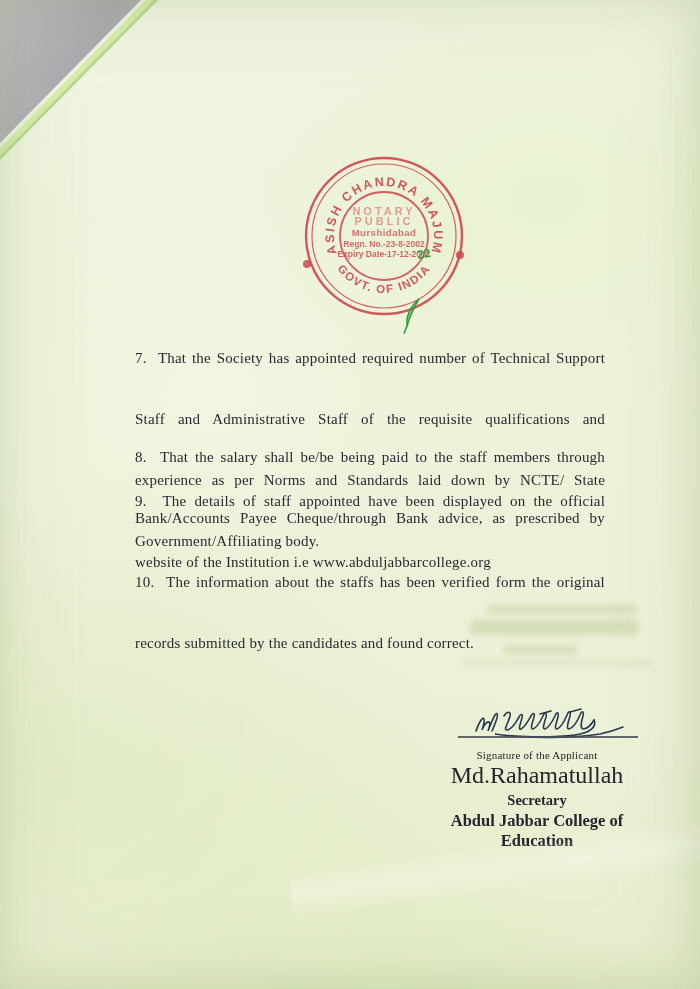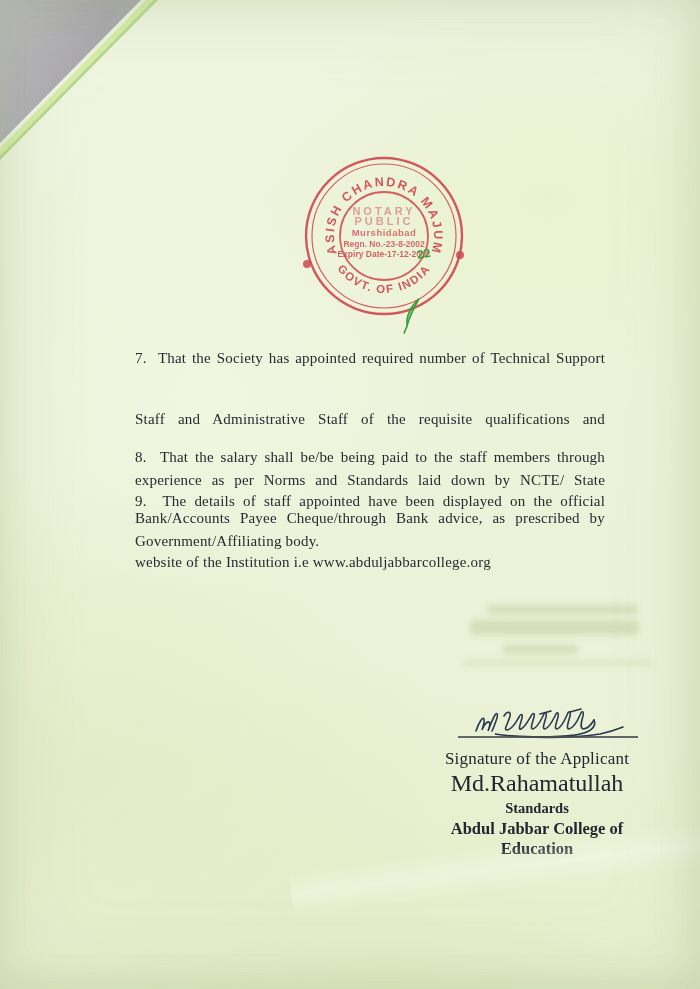--- a/index.html
+++ b/index.html
@@ -26,21 +26,21 @@
   .crease{position:absolute;left:290px;top:845px;width:430px;height:46px;transform:rotate(-7deg);
     background:linear-gradient(180deg,rgba(248,251,238,0) 0%,rgba(248,251,238,.45) 50%,rgba(248,251,238,0) 100%);}
   
   .para{position:absolute;left:135px;width:470px;font-size:15px;line-height:24px;
     color:#262a33;letter-spacing:.2px;}
   .line{text-align:justify;text-align-last:justify;white-space:normal;margin-top:37px;}
   .line.last{text-align:right;text-align-last:left;}
   
   .rule{position:absolute;left:458px;top:736px;width:180px;height:1.5px;background:#4a4f57;opacity:.85;}
   .sigblock{position:absolute;left:416px;top:749px;width:242px;text-align:center;color:#23262f;}
-  .sig-caption{font-size:17px;letter-spacing:.2px;}
+  .sig-caption{font-size:11px;letter-spacing:.2px;}
   .sig-name{font-size:24px;margin-top:1px;}
   .sig-title{font-size:14.5px;font-weight:bold;margin-top:3px;}
   .sig-org{font-size:16.5px;font-weight:bold;margin-top:2px;}
   .stamp-svg{position:absolute;left:284px;top:141px;filter:blur(.35px);opacity:.95;}
   .stamp-text{font-family:"Liberation Sans","DejaVu Sans",sans-serif;font-weight:bold;}
   .sig-svg{position:absolute;left:455px;top:705px;}
   .tick-svg{position:absolute;left:398px;top:292px;}
 </style>
 </head>
 <body>
@@ -92,39 +92,43 @@
     <div class="line last">Government/Affiliating body.</div>
   </div>
   <div class="para" style="top:408px">
     <div class="line">8.&nbsp; That the salary shall be/be being paid to the staff members through</div>
     <div class="line">Bank/Accounts Payee Cheque/through Bank advice, as prescribed by</div>
   </div>
   <div class="para" style="top:452px">
     <div class="line">9.&nbsp; The details of staff appointed have been displayed on the official</div>
     <div class="line last">website of the Institution i.e www.abduljabbarcollege.org</div>
   </div>
+  <div class="para" style="top:533px">
+    <div class="line">10.&nbsp; The information about the staffs has been verified form the original</div>
+    <div class="line last">records submitted by the candidates and found correct.</div>
+  </div>
 
   <div class="ghost" style="left:487px;top:605px;width:150px;height:9px"></div>
   <div class="ghost" style="left:470px;top:620px;width:168px;height:15px"></div>
   <div class="ghost" style="left:503px;top:645px;width:75px;height:9px"></div>
   <div class="ghost" style="left:462px;top:660px;width:190px;height:6px;opacity:.6"></div>
 
   <svg class="sig-svg" width="180" height="40" viewBox="0 0 180 40">
     <g fill="none" stroke="#1b2a45" stroke-width="1.6" stroke-linecap="round" opacity=".92">
       <path d="M21,26 C24,17 28,11 29,14 C30,16 28,22 27,25 C29,20 32,16 34,17 C36,18 34,23 33,26 C35,21 37,15 40,10 C42,7 43,9 42,13 C40,19 38,24 37,26"></path>
       <path d="M49,11 C52,6 56,6 55,11 C53,19 48,25 52,25 C58,24 61,17 64,12 C66,8 68,9 67,13 C65,20 63,25 66,24 C70,22 73,16 76,11 C78,7 80,8 79,12 C77,19 75,24 78,24 C82,23 85,17 88,11 C90,6 92,7 91,12 C89,19 87,24 90,24 C94,23 97,17 100,11 C102,6 104,7 103,12 C101,19 99,24 102,24 C106,23 109,17 112,10 C114,5 116,6 115,11 C113,18 111,24 114,24 C118,23 122,17 125,10 C127,5 129,6 128,11 C126,18 125,23 128,24 C132,24 136,20 139,15"></path>
       <path d="M139,15 C142,22 135,28 120,30 C95,33 60,32 40,29 C65,33 115,34 145,29 C155,27 163,24 168,22"></path>
       <path d="M85,9 L96,6"></path>
       <path d="M115,7 L126,4"></path>
     </g>
   </svg>
   <div class="rule"></div>
 
   <div class="sigblock">
     <div class="sig-caption">Signature of the Applicant</div>
     <div class="sig-name">Md.Rahamatullah</div>
-    <div class="sig-title">Standards</div>
+    <div class="sig-title">Secretary</div>
     <div class="sig-org">Abdul Jabbar College of Education</div>
   </div>
 
   <div class="crease"></div>
   <div class="vignette"></div>
 </div>
 
 </body></html>

